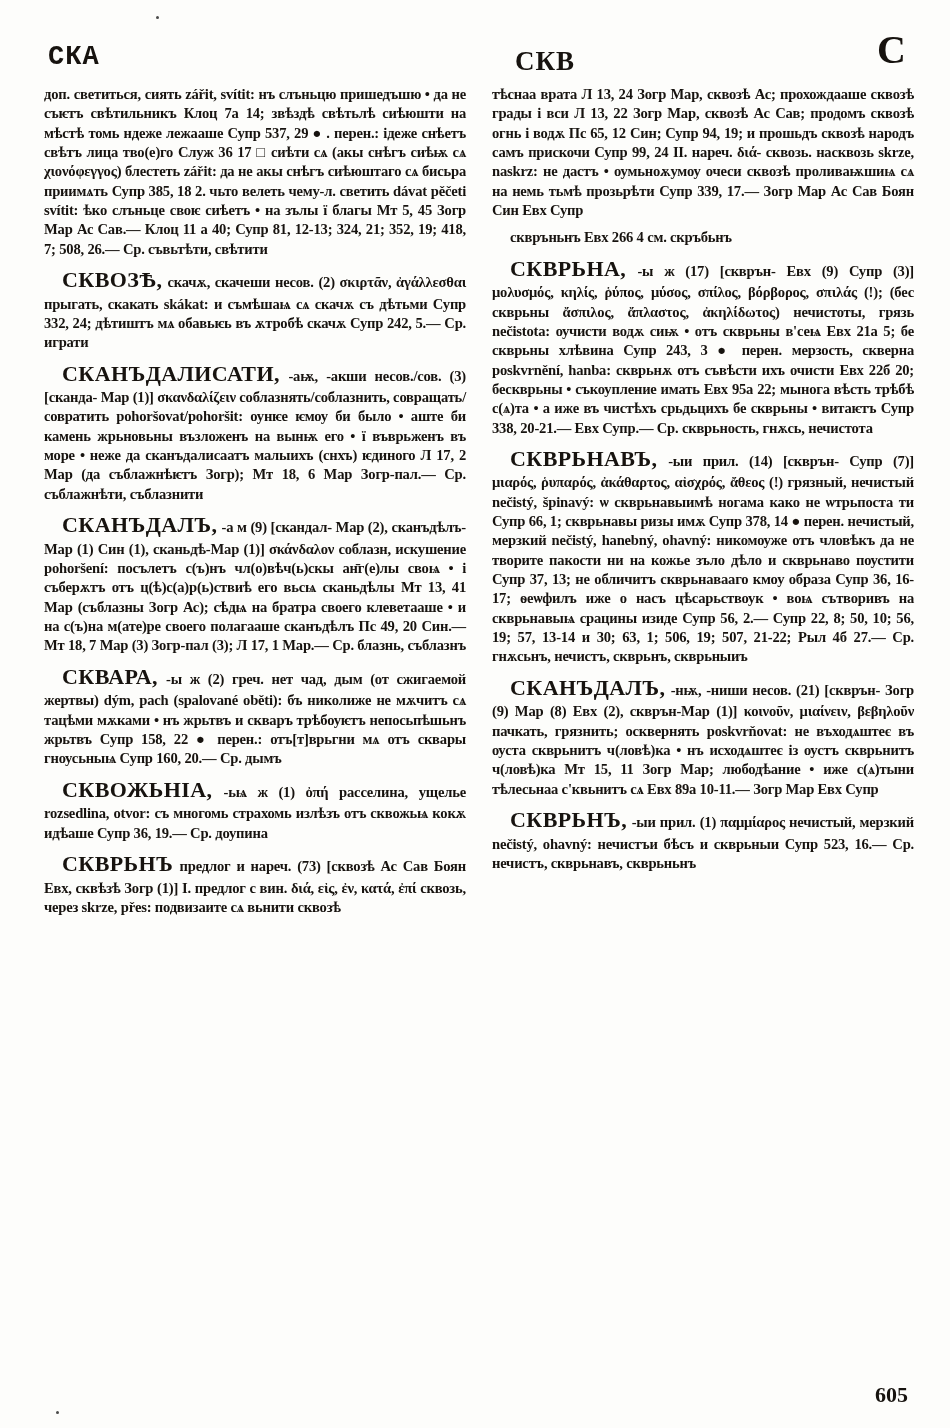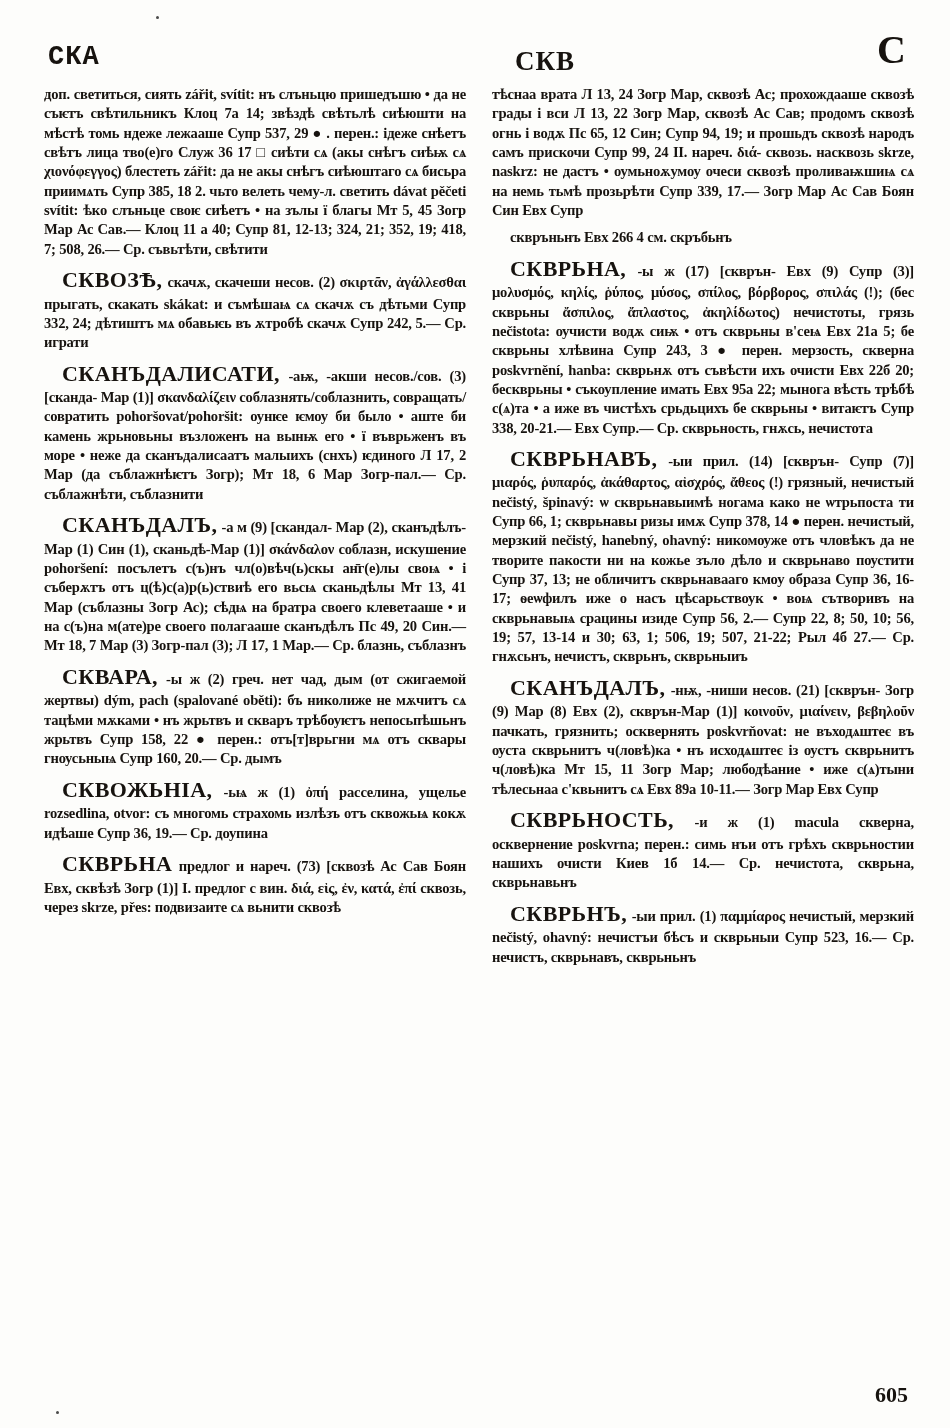--- a/index.html
+++ b/index.html
@@ -152,21 +152,21 @@
         <span class="hw">СКВАРА,</span>
         <span class="ocs">-ы ж (2) греч. нет чад, дым (от сжигаемой жертвы) dým, pach (spalované oběti): бъ николиже не мѫчитъ сѧ тацѣми мѫками • нъ жрьтвъ и скваръ трѣбоуѥтъ непосьпѣшьнъ жрьтвъ Супр 158, 22 ● перен.: отъ[т]врьгни мѧ отъ сквары гнѹсьныѩ Супр 160, 20.— Ср. дымъ</span>
       </p>
 
       <p class="entry indent">
         <span class="hw">СКВОЖЬНІА,</span>
         <span class="ocs">-ьѩ ж (1) ὀπή расселина, ущелье rozsedlina, otvor: съ многомь страхомь излѣзъ отъ сквожьѩ кокѫ идѣаше Супр 36, 19.— Ср. доупина</span>
       </p>
 
       <p class="entry indent">
-        <span class="hw">СКВРЬНА</span>
+        <span class="hw">СКВРЬНЪ</span>
         <span class="ocs">предлог и нареч. (73) [сквозѣ Ас Сав Боян Евх, сквѣзѣ Зогр (1)] I. предлог с вин. διά, εἰς, ἐν, κατά, ἐπί сквозь, через skrze, přes: подвизаите сѧ вьнити сквозѣ</span>
       </p>
 
     </div>
 
     <div class="col">
 
       <p class="entry">
         <span class="ocs">тѣснаа врата Л 13, 24 Зогр Мар, сквозѣ Ас; прохождааше сквозѣ грады і вси Л 13, 22 Зогр Мар, сквозѣ Ас Сав; продомъ сквозѣ огнь і водѫ Пс 65, 12 Син; Супр 94, 19; и прошьдъ сквозѣ народъ самъ прискочи Супр 99, 24 II. нареч. διά- сквозь. насквозь skrze, naskrz: не дастъ • оумьноѫумоу очеси сквозѣ проливаѭшиѩ сѧ на немь тьмѣ прозьрѣти Супр 339, 17.— Зогр Мар Ас Сав Боян Син Евх Супр</span>
       </p>
@@ -183,24 +183,20 @@
       <p class="entry indent">
         <span class="hw">СКВРЬНАВЪ,</span>
         <span class="ocs">-ыи прил. (14) [скврън- Супр (7)] μιαρός, ῥυπαρός, ἀκάθαρτος, αἰσχρός, ἄθεος (!) грязный, нечистый nečistý, špinavý: ѡ скврьнавыимѣ ногама како не ѡтрьпоста ти Супр 66, 1; скврьнавы ризы имѫ Супр 378, 14 ● перен. нечистый, мерзкий nečistý, hanebný, ohavný: никомѹже отъ чловѣкъ да не творите пакости ни на кожье зъло дѣло и скврьнаво пѹстити Супр 37, 13; не обличитъ скврьнавааго кмоу образа Супр 36, 16-17; ѳеѡфилъ иже о насъ цѣсарьствоук • воѩ сътворивъ на скврьнавыѩ срацины изиде Супр 56, 2.— Супр 22, 8; 50, 10; 56, 19; 57, 13-14 и 30; 63, 1; 506, 19; 507, 21-22; Рыл 4б 27.— Ср. гнѫсьнъ, нечистъ, скврьнъ, скврьныиъ</span>
       </p>
 
       <p class="entry indent">
         <span class="hw">СКАНЪДАЛЪ,</span>
         <span class="ocs">-нѭ, -ниши несов. (21) [скврън- Зогр (9) Мар (8) Евх (2), скврън-Мар (1)] κοινοῦν, μιαίνειν, βεβηλοῦν пачкать, грязнить; осквернять poskvrňovat: не въходѧштеє въ ѹста скврьнитъ ч(ловѣ)ка • нъ исходѧштеє із ѹстъ скврьнитъ ч(ловѣ)ка Мт 15, 11 Зогр Мар; любодѣание • иже с(ѧ)тыни тѣлесьнаа с'квьнитъ сѧ Евх 89а 10-11.— Зогр Мар Евх Супр</span>
       </p>
 
-      <p class="entry indent">
-        <span class="hw">СКВРЬНОСТЬ,</span>
-        <span class="ocs">-и ж (1) macula скверна, осквернение poskvrna; перен.: симь нъи отъ грѣхъ скврьностии нашихъ очисти Киев 1б 14.— Ср. нечистота, скврьна, скврьнавьнъ</span>
-      </p>
 
       <p class="entry indent">
         <span class="hw">СКВРЬНЪ,</span>
         <span class="ocs">-ыи прил. (1) παμμίαρος нечистый, мерзкий nečistý, ohavný: нечистъи бѣсъ и скврьныи Супр 523, 16.— Ср. нечистъ, скврьнавъ, скврьньнъ</span>
       </p>
 
     </div>
 
   </div>
 

